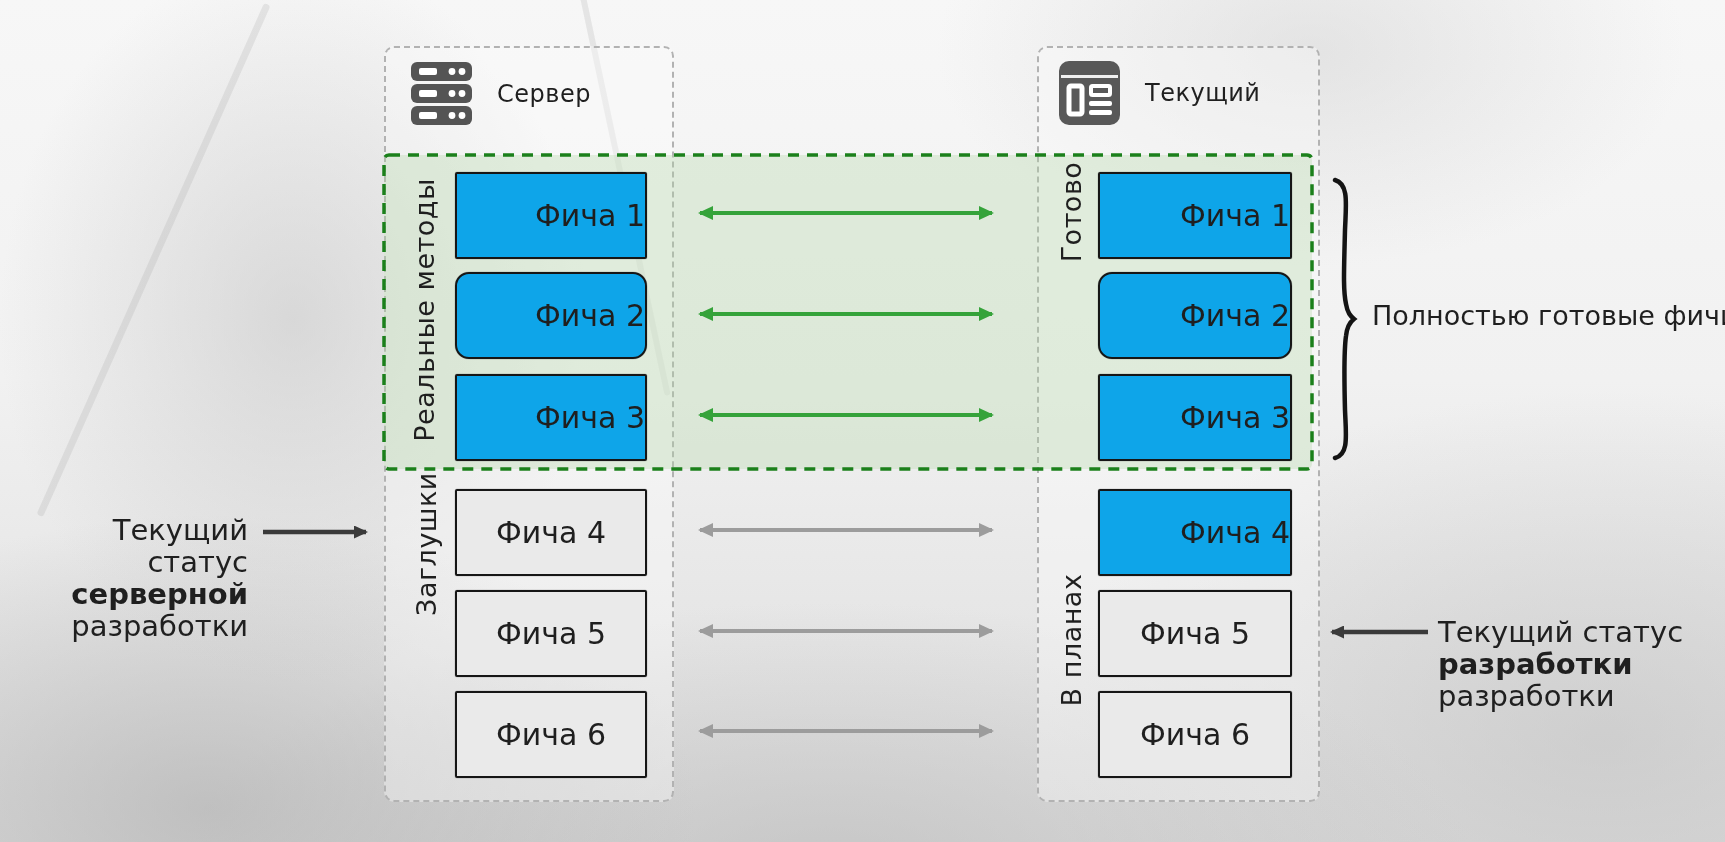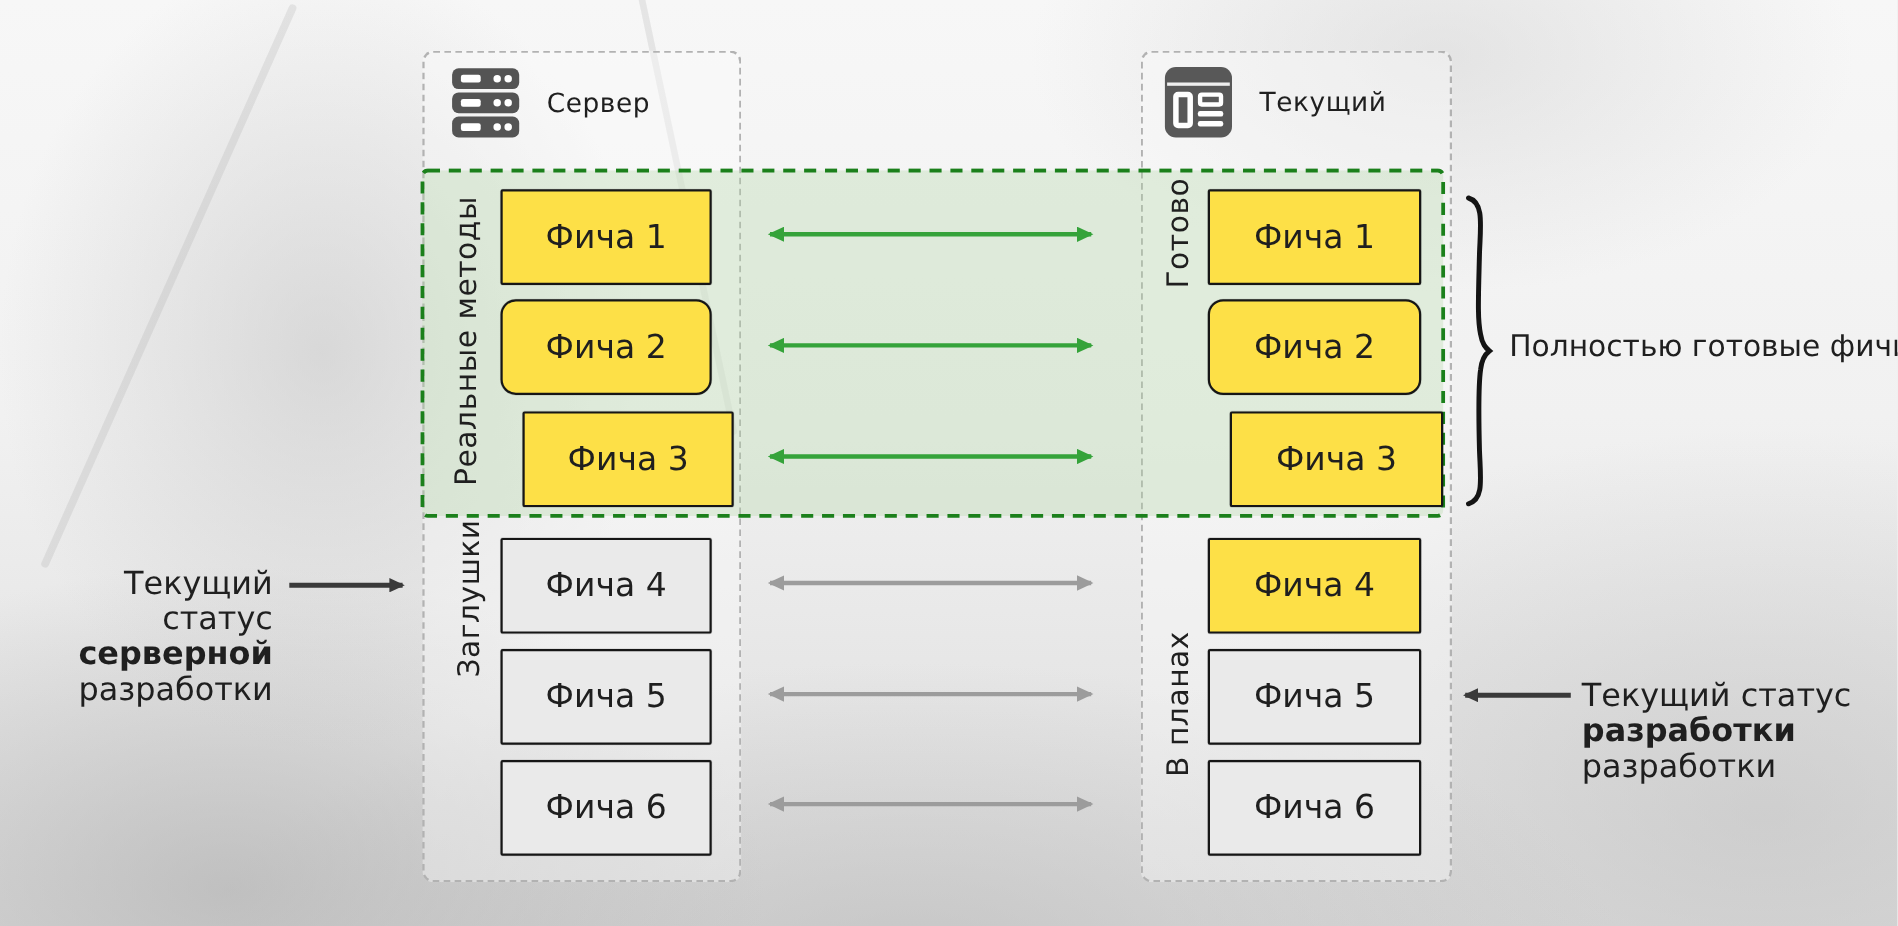--- a/index.html
+++ b/index.html
@@ -32,25 +32,25 @@
   .green-zone{position:absolute;left:382px;top:153px;width:932px;height:318px;}
 
   .hdr{position:absolute;display:flex;align-items:center;gap:24px;}
   .hdr-title{font-size:24px;letter-spacing:.5px;text-align:center;}
 
   .feature{
     position:absolute;display:flex;align-items:center;justify-content:center;
     border:2.5px solid #161616;border-radius:2px;font-size:30px;
     box-shadow:0 0 0 .5px rgba(0,0,0,.15);
   }
-  .feature.ready{background:#fde047;}
+  .feature.ready{background:#0ea5e9;justify-content:flex-end;}
   .feature.stub,.feature.planned{background:#eaeaea;}
   .col-l{left:455px;width:188px;height:83px;}
   .col-r{left:1098px;width:190px;height:83px;}
-  .r1{top:172px;} .r2{top:272px;border-radius:14px;} .r3{top:374px;margin-left:20px;}
+  .r1{top:172px;} .r2{top:272px;border-radius:14px;} .r3{top:374px;}
   .r4{top:489px;} .r5{top:590px;text-align:center;} .r6{top:691px;}
 
   .vlabel{
     position:absolute;width:320px;height:32px;
     display:flex;align-items:center;justify-content:center;
     font-size:27px;letter-spacing:.5px;white-space:nowrap;
     transform:rotate(-90deg);
   }
   .overlay{position:absolute;inset:0;pointer-events:none;}
 

